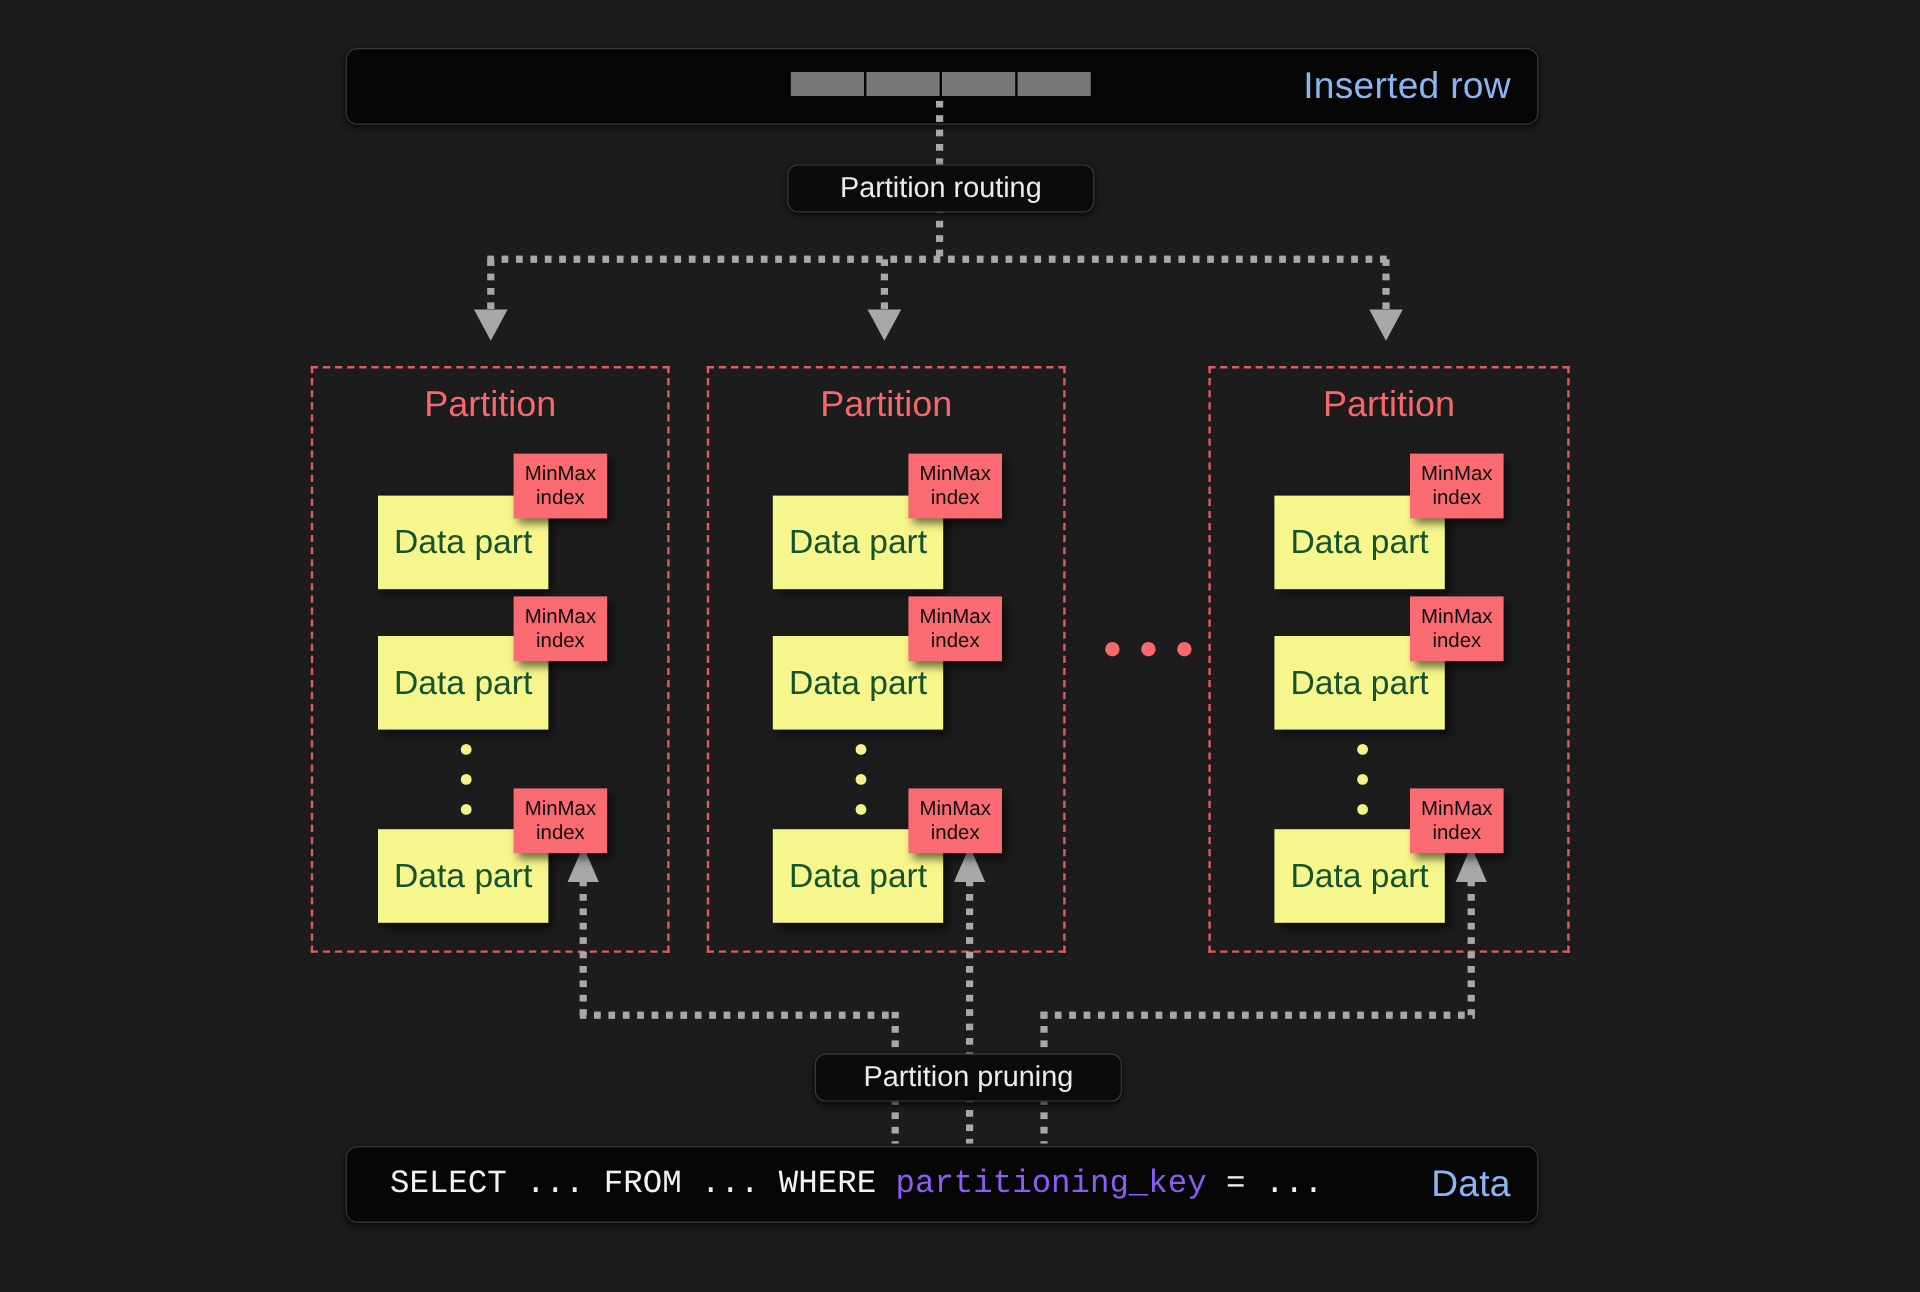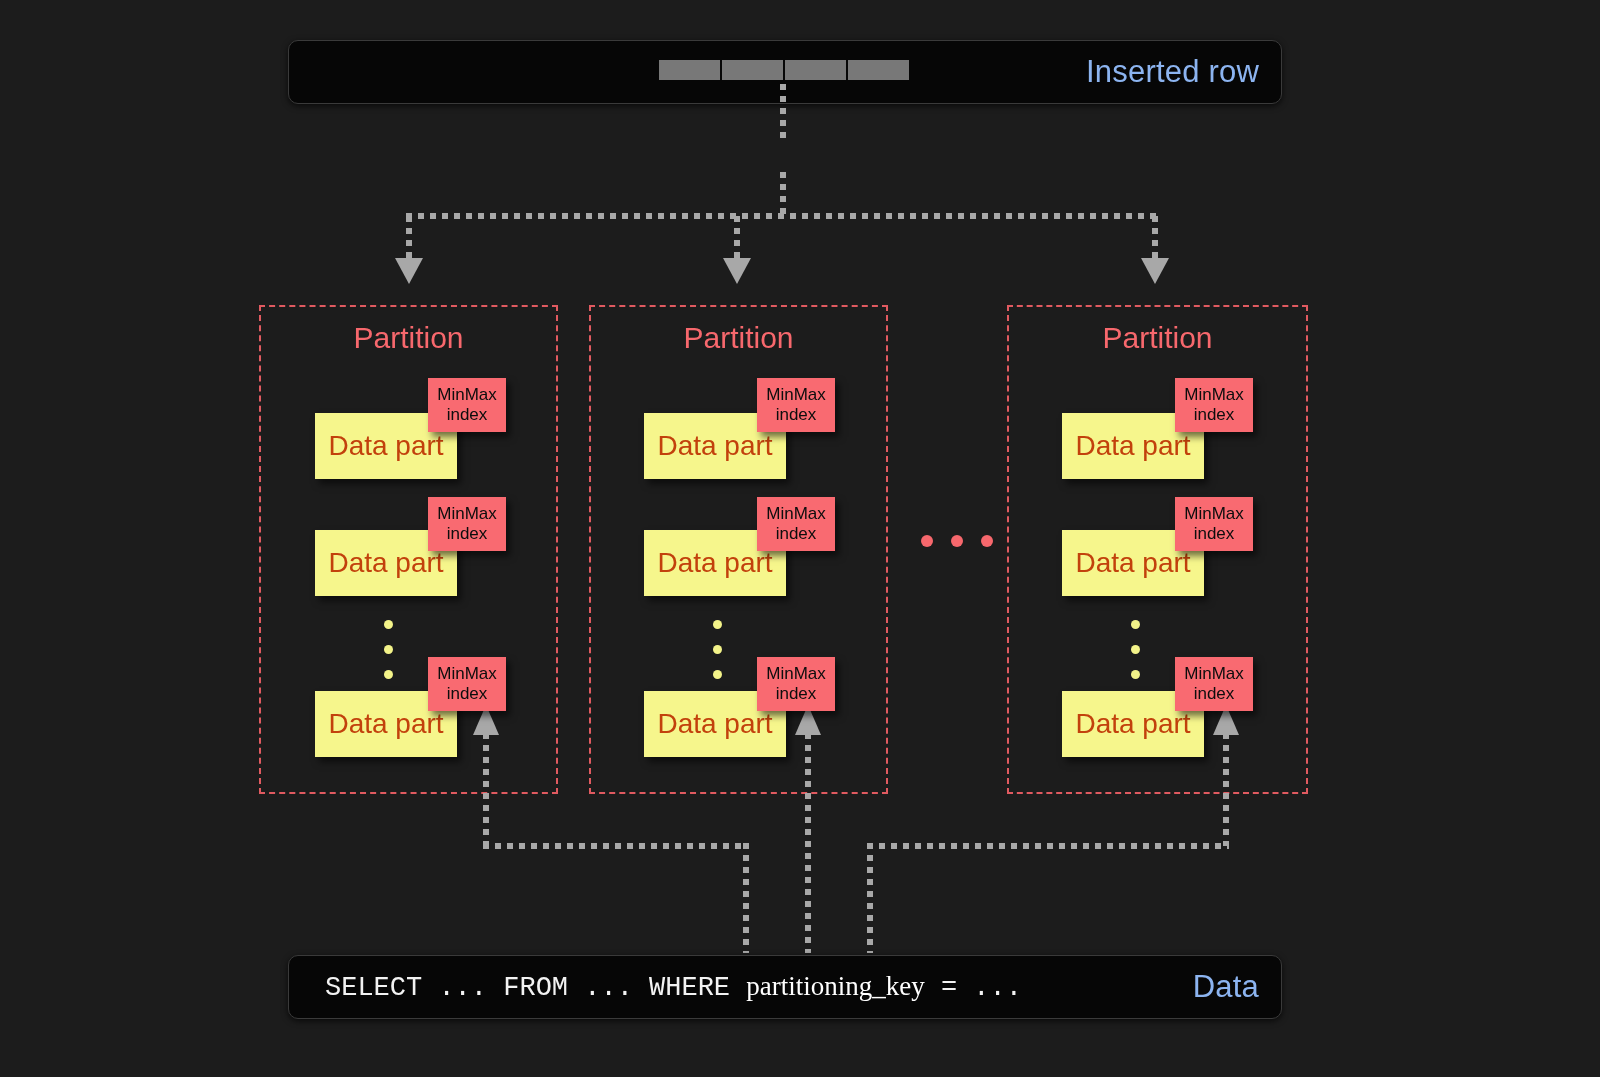--- a/index.html
+++ b/index.html
@@ -56,21 +56,21 @@
     position:absolute;left:370px;top:19px;display:flex;gap:2px;
   }
   .row-cell{width:61px;height:20px;background:#787878;}
 
   .sql{
     position:absolute;left:36px;top:50%;transform:translateY(-50%);
     font-family:"Liberation Mono",monospace;
     font-size:27px;color:#f2f2f2;white-space:pre;letter-spacing:0px;
   }
   .sql .k{color:#f2f2f2;}
-  .sql .key{color:#ffffff;font-family:Liberation Serif, serif;}
+  .sql .key{color:#8b5cf6;}
 
   
   .pill{
     position:absolute;
     background:#0b0b0b;
     border:1px solid #3a3a3a;
     border-radius:9px;
     color:#ececec;
     font-size:24px;
     display:flex;align-items:center;justify-content:center;
@@ -87,23 +87,23 @@
     box-sizing:border-box;
   }
   .partition-title{
     position:absolute;top:14px;left:0;right:0;text-align:center;
     font-size:30px;color:#f7686d;
   }
 
   .part-row{position:absolute;}
   .data-part{
     position:absolute;
-    width:142px;height:66px;
+    width:142px;height:78px;
     background:#f6f68c;
-    color:#c2410c;
+    color:#14532d;
     font-size:28px;
     display:flex;align-items:center;justify-content:center;
     box-shadow:4px 5px 7px rgba(0,0,0,.55);
     z-index:2;
   }
   .minmax{
     position:absolute;
     width:78px;height:54px;
     background:#f96a71;
     color:#0d0d0d;
@@ -132,20 +132,21 @@
       <div class="row-cell"></div>
       <div class="row-cell"></div>
       <div class="row-cell"></div>
       <div class="row-cell"></div>
     </div>
     <div class="panel-tag">Inserted row</div>
   </div>
 
   <div class="dot-v" style="left:780px;top:84px;height:56px;"></div>
 
+  <div class="pill" id="partition-routing-pill">Partition routing</div>
 
   <div class="dot-v" style="left:780px;top:172px;height:46px;"></div>
 
   <div class="dot-h" style="left:406px;top:213px;width:752px;"></div>
 
   <div class="dot-v" style="left:406px;top:216px;height:44px;"></div>
   <div class="arrow-down" style="left:395px;top:258px;"></div>
 
   <div class="dot-v" style="left:734px;top:216px;height:44px;"></div>
   <div class="arrow-down" style="left:723px;top:258px;"></div>
@@ -258,19 +259,20 @@
   <div class="dot-v" style="left:743px;top:843px;height:110px;"></div>
 
   <div class="arrow-up" style="left:795px;top:705px;"></div>
   <div class="dot-v" style="left:805px;top:733px;height:220px;"></div>
 
   <div class="arrow-up" style="left:1213px;top:705px;"></div>
   <div class="dot-v" style="left:1223px;top:733px;height:113px;"></div>
   <div class="dot-h" style="left:867px;top:843px;width:362px;"></div>
   <div class="dot-v" style="left:867px;top:843px;height:110px;"></div>
 
+  <div class="pill" id="partition-pruning-pill">Partition pruning</div>
 
   <div class="panel" id="query-panel">
     <div class="sql"><span class="k">SELECT ... FROM ... WHERE </span><span class="key">partitioning_key</span><span class="k"> = ...</span></div>
     <div class="panel-tag">Data</div>
   </div>
 
 </div>
 
 </body></html>

